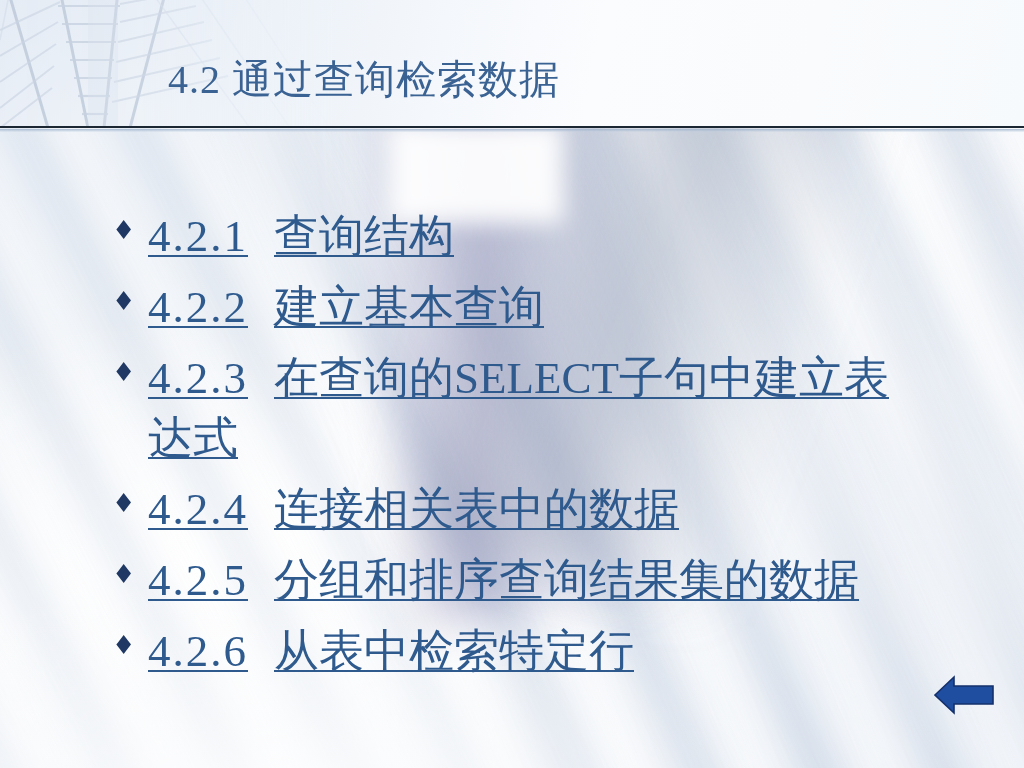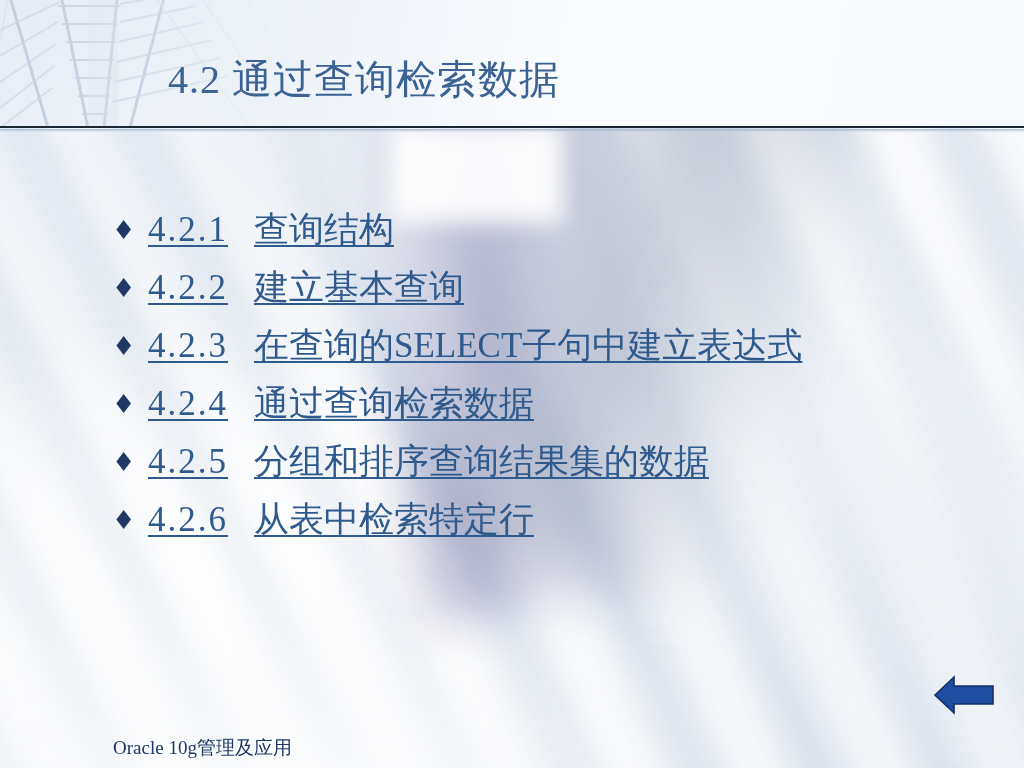--- a/index.html
+++ b/index.html
@@ -174,21 +174,21 @@
     width: 36px;
     color: #1f3864;
     font-size: 26px;
     line-height: 48px;
     text-align: left;
     font-family: "DejaVu Sans", sans-serif;
   }
   .item-text {
     flex: 1 1 auto;
     color: #2e5a8e;
-    font-size: 35px;
+    font-size: 45px;
     line-height: 1.35;
     text-decoration: underline;
     text-underline-offset: 4px;
     text-decoration-thickness: 2px;
     font-family: "Liberation Serif", "DejaVu Serif", serif;
   }
   .item-text .num { letter-spacing: 2px; }
   .item-text .gap { display: inline-block; width: 26px; }
 
   
@@ -301,36 +301,35 @@
       <span class="item-text"><span class="num">4.2.2</span><span class="gap"></span><span>建立基本查询</span></span>
     </div>
 
     <div class="row">
       <span class="bullet">♦</span>
       <span class="item-text"><span class="num">4.2.3</span><span class="gap"></span><span>在查询的SELECT子句中建立表达式</span></span>
     </div>
 
     <div class="row">
       <span class="bullet">♦</span>
-      <span class="item-text"><span class="num">4.2.4</span><span class="gap"></span><span>通过查询检索数据</span></span>
+      <span class="item-text"><span class="num">4.2.4</span><span class="gap"></span><span>连接相关表中的数据</span></span>
     </div>
 
     <div class="row">
       <span class="bullet">♦</span>
       <span class="item-text"><span class="num">4.2.5</span><span class="gap"></span><span>分组和排序查询结果集的数据</span></span>
     </div>
 
     <div class="row">
       <span class="bullet">♦</span>
       <span class="item-text"><span class="num">4.2.6</span><span class="gap"></span><span>从表中检索特定行</span></span>
     </div>
 
   </div>
 
   <div class="back-arrow">
     <svg width="60" height="42" viewBox="0 0 60 42" xmlns="http://www.w3.org/2000/svg">
       <polygon points="1,21 20,3 20,12 59,12 59,30 20,30 20,39" fill="#1F4DA0" stroke="#14306B" stroke-width="1.6" stroke-linejoin="miter"></polygon>
     </svg>
   </div>
 
-  <div class="footer-left">Oracle 10g管理及应用</div>
 
 </div>
 
 </body></html>

